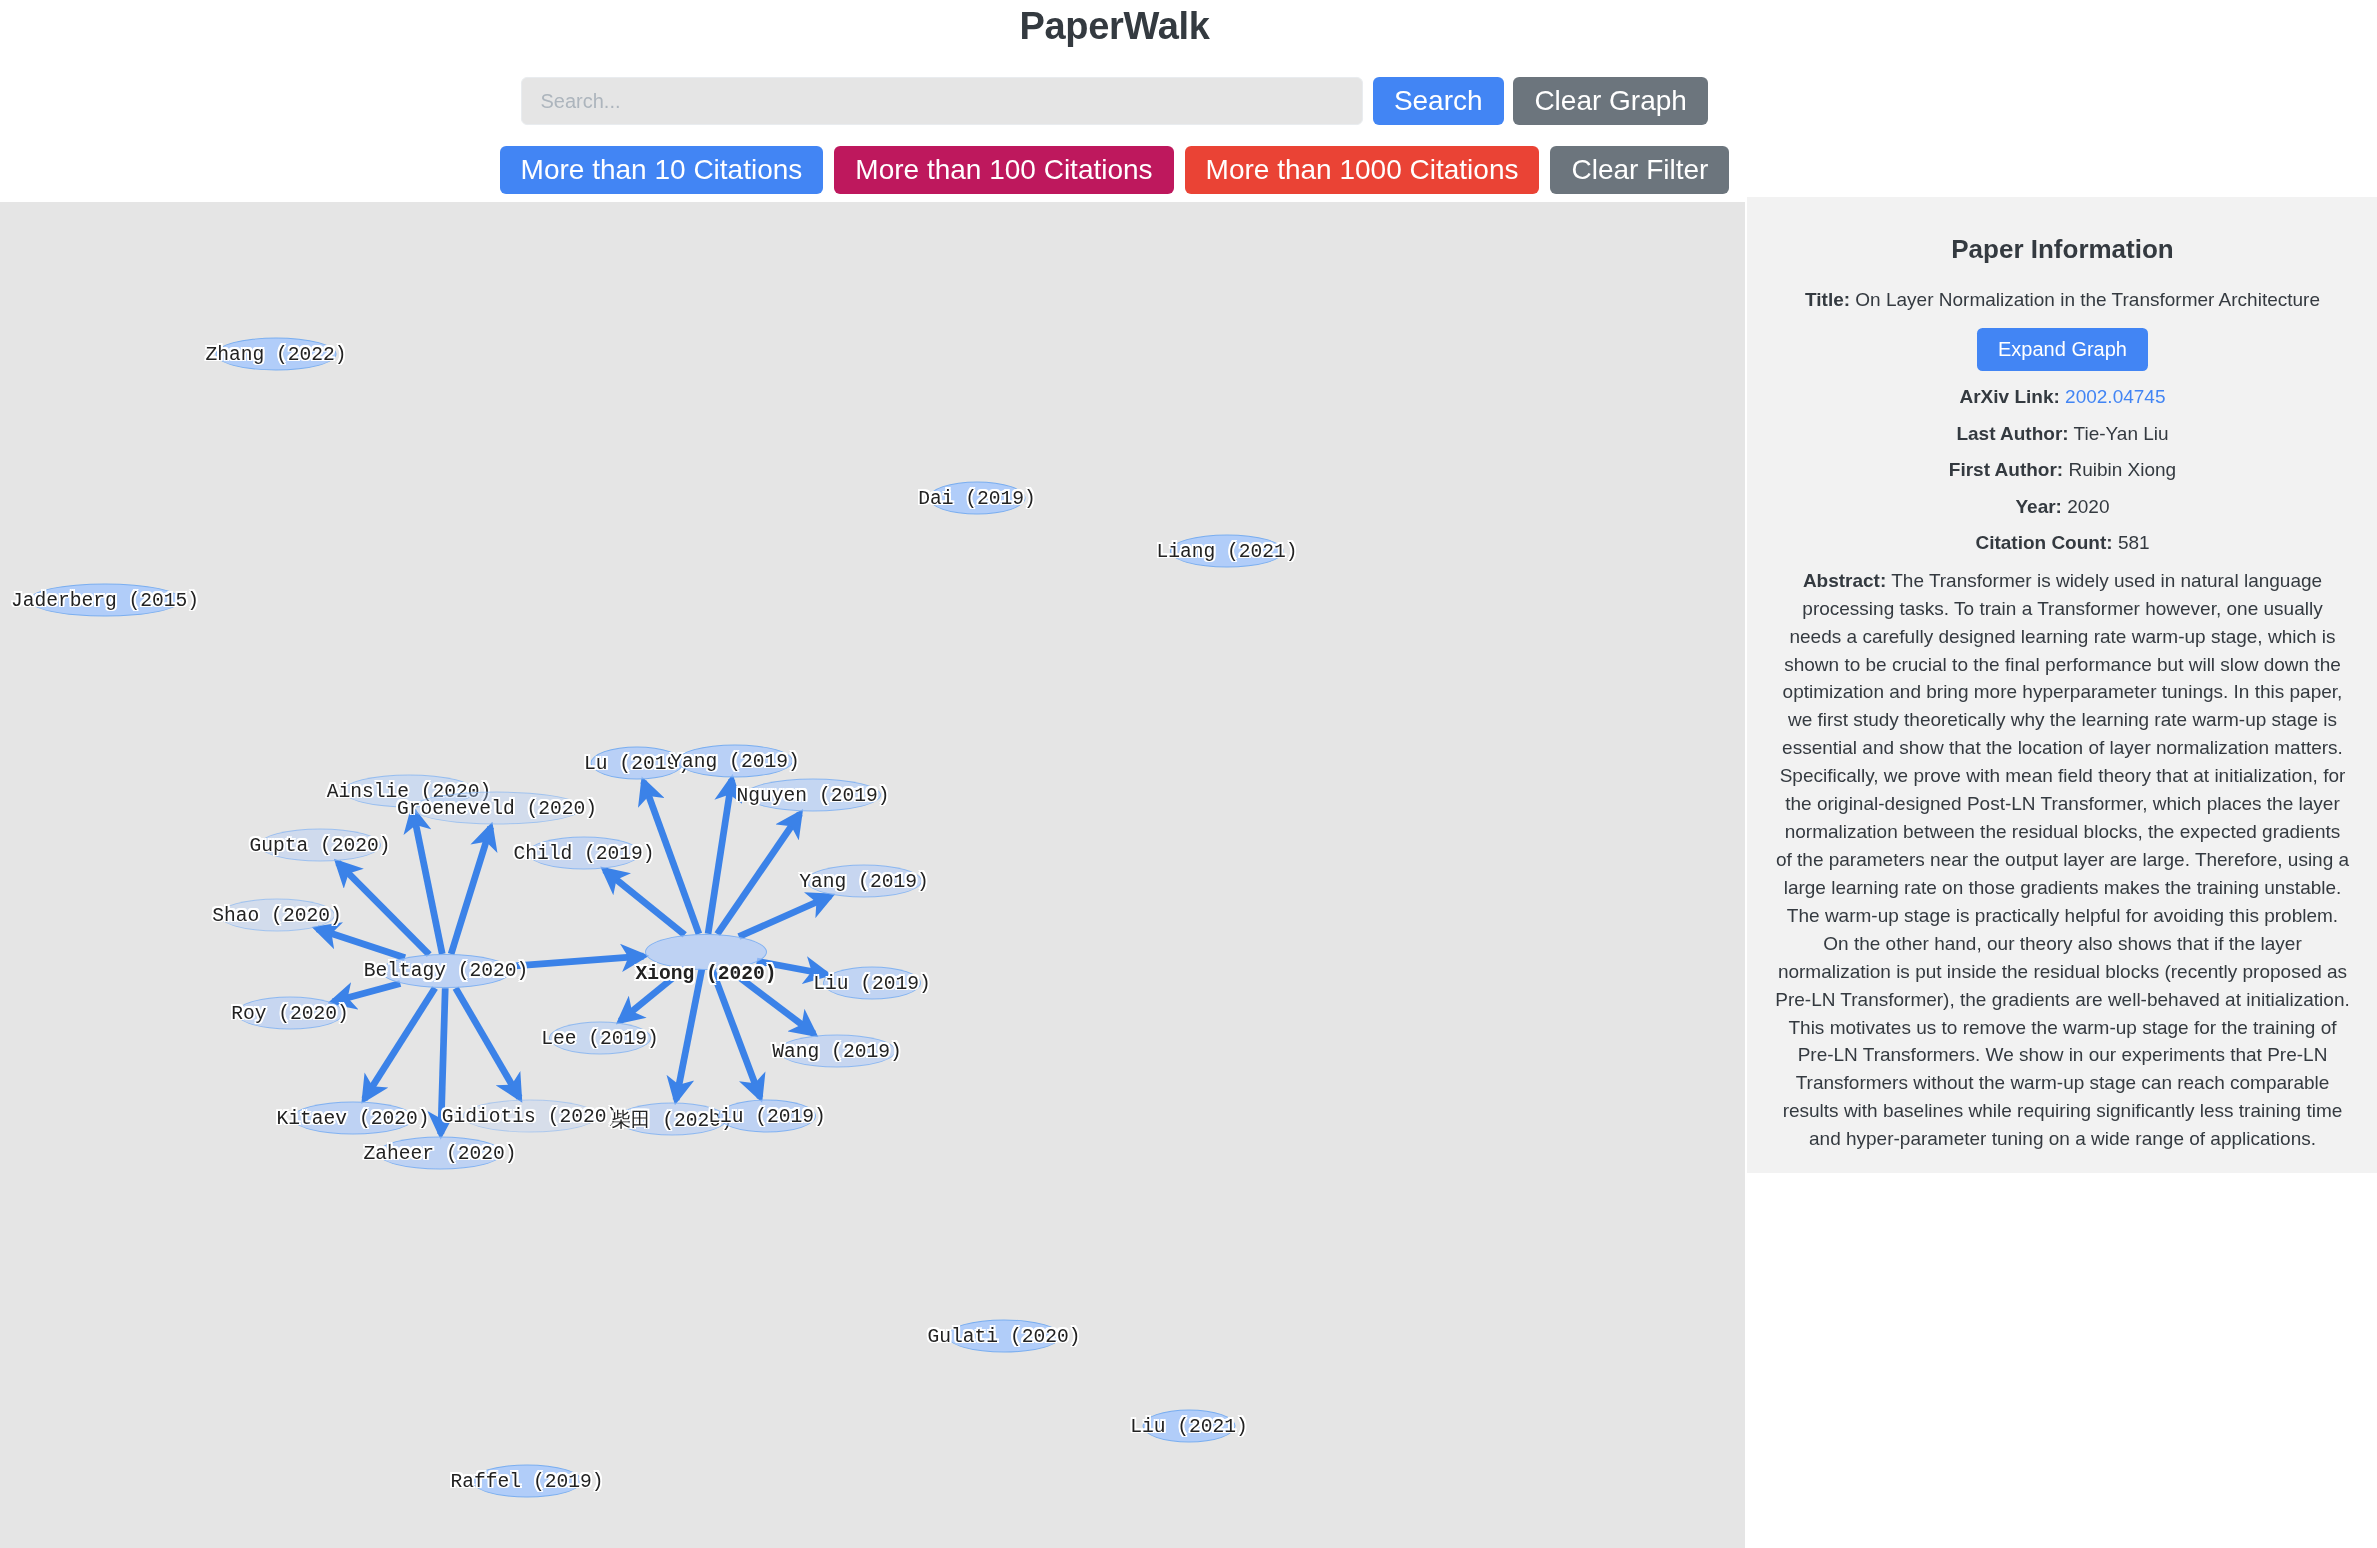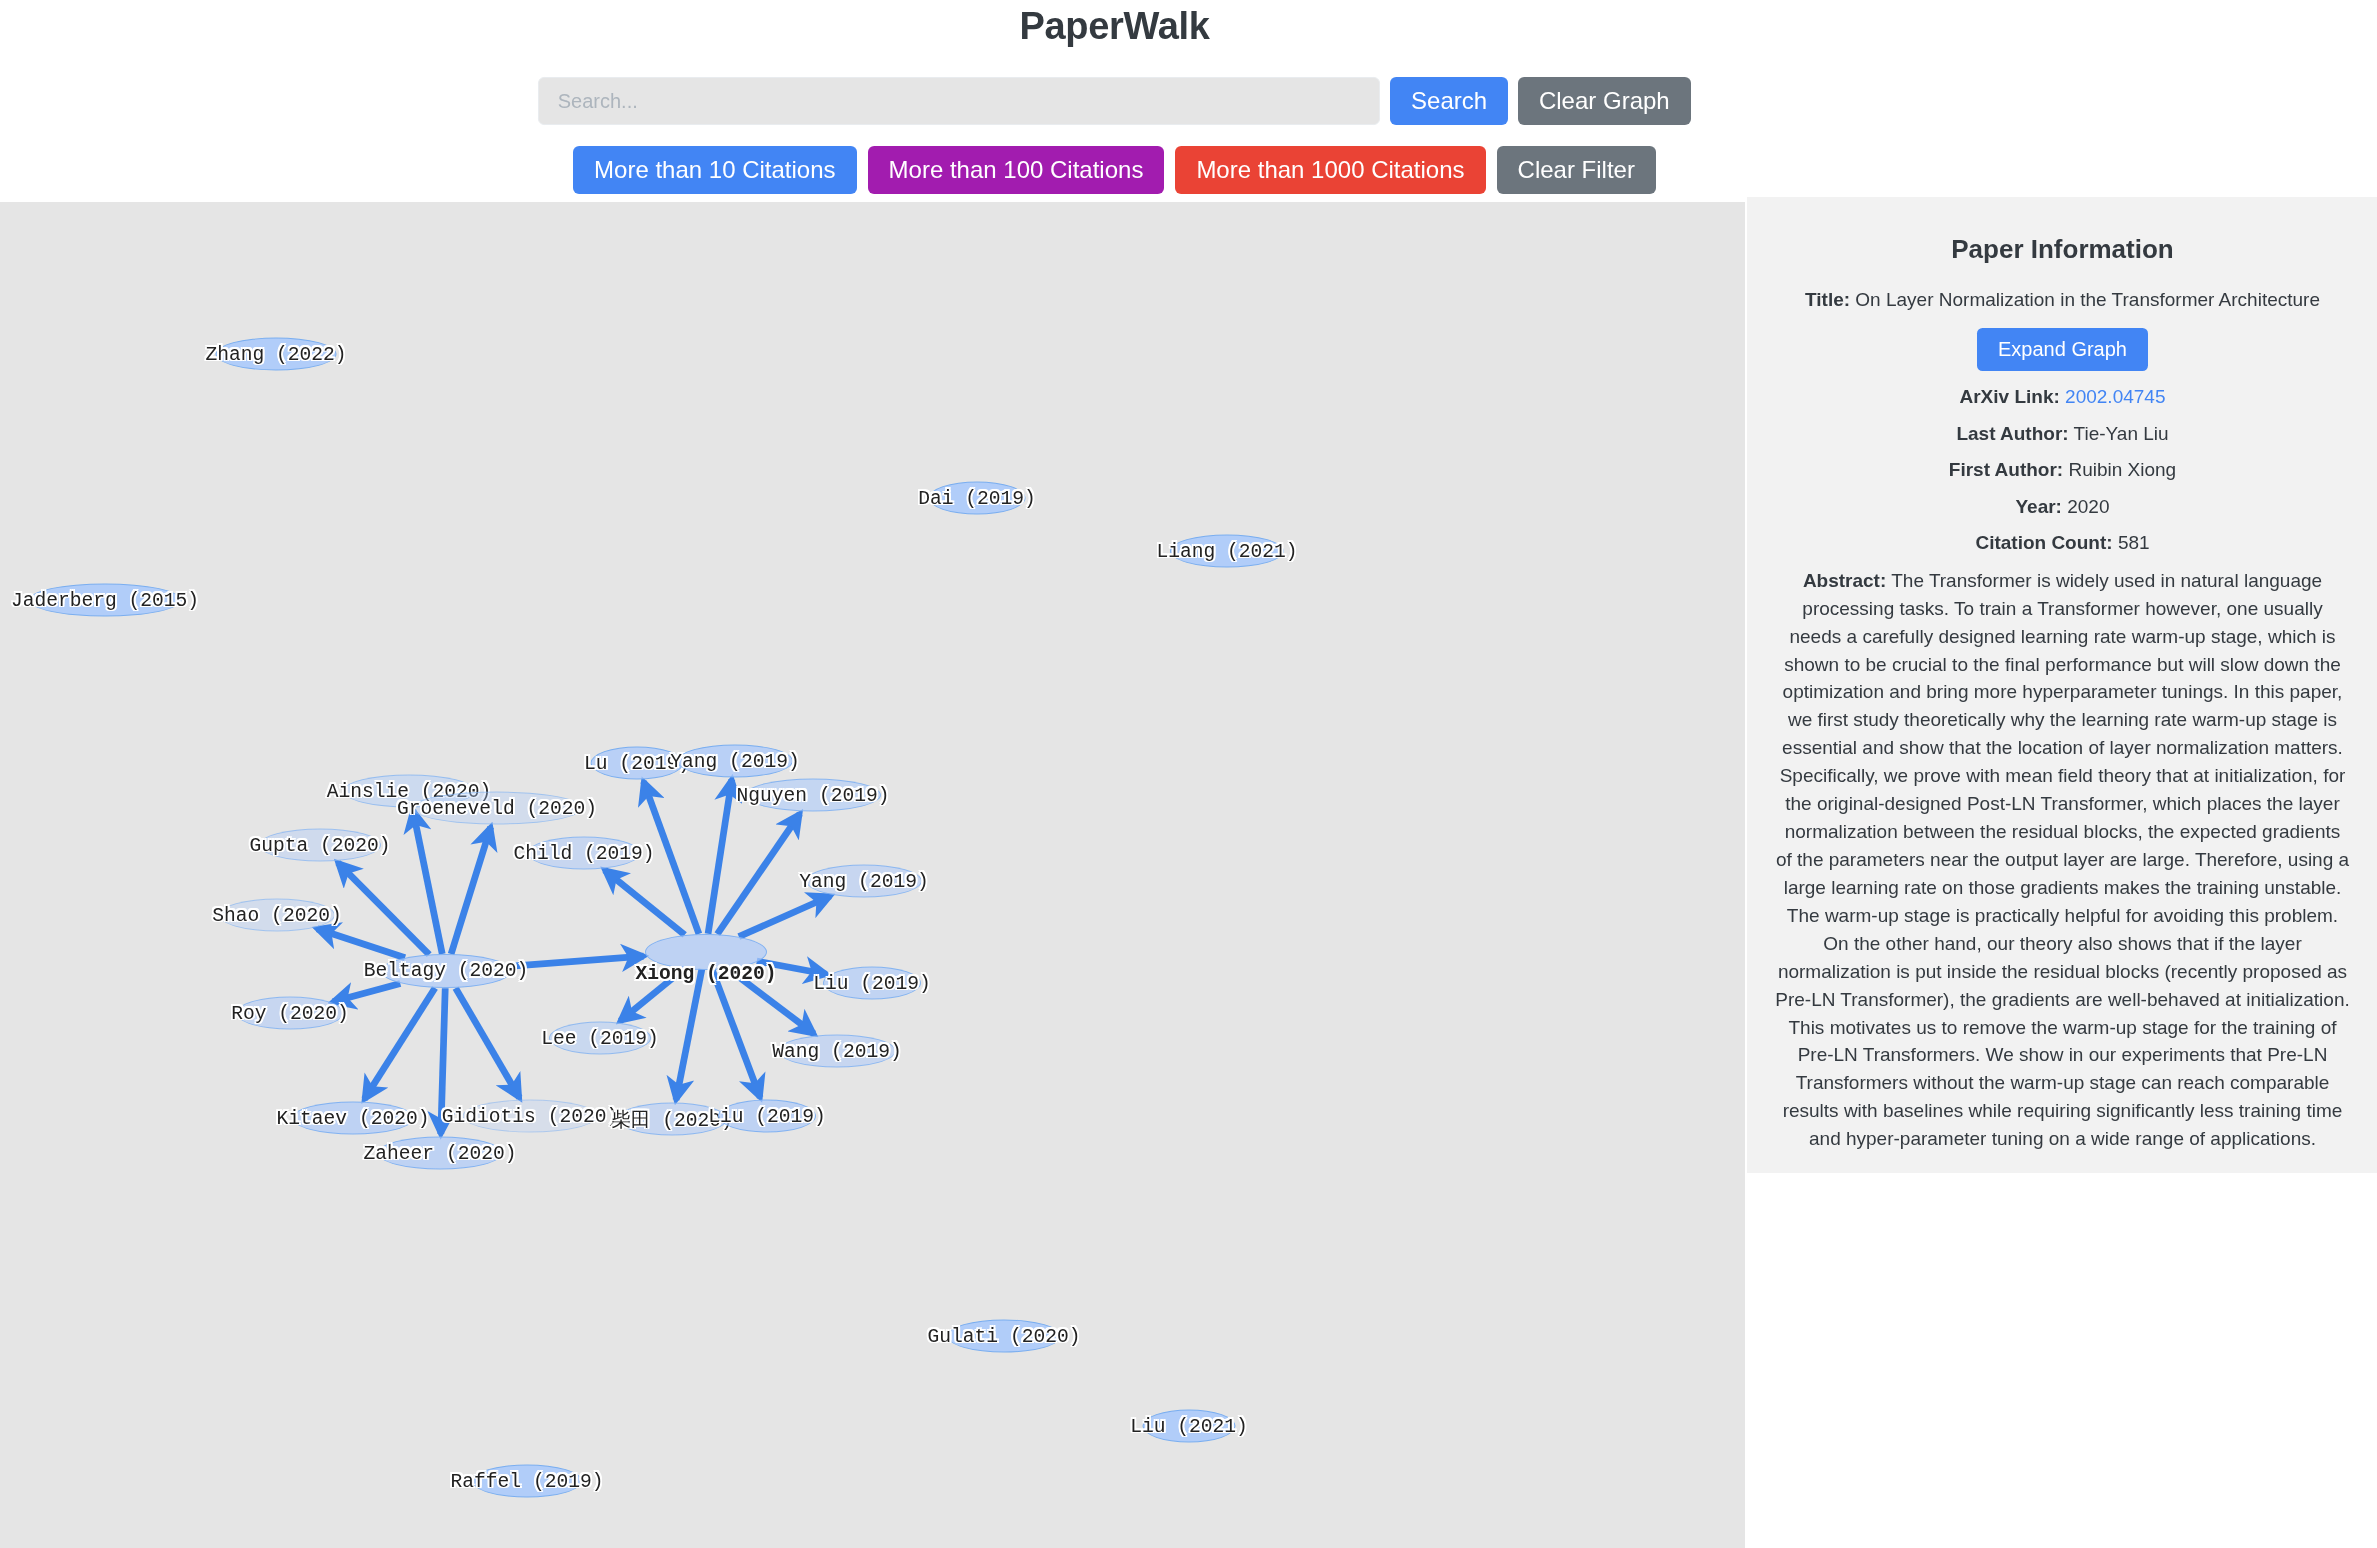--- a/index.html
+++ b/index.html
@@ -40,31 +40,31 @@
     padding: 0 18.4px;
     font-family: "Liberation Sans", sans-serif;
     outline: none;
   }
   .search-input::placeholder { color: #adb5bd; }
 
   .btn {
     border: none;
     border-radius: 6.1px;
     color: #ffffff;
-    font-size: 24px;
+    font-size: 28px;
     font-family: "Liberation Sans", sans-serif;
     cursor: pointer;
     padding: 0 21px;
     white-space: nowrap;
     line-height: 1;
     display: inline-flex; align-items: center; justify-content: center;
   }
   .btn-primary { background: #4285f4; }
   .btn-secondary { background: #6c757d; }
-  .btn-warning  { background: #a21caf; }
+  .btn-warning  { background: #be185d; }
   .btn-danger   { background: #ea4335; }
 
   .search-row .btn { height: 48px; }
 
   .filter-row {
     position: absolute;
     top: 146px; left: 0; width: 2229px;
     display: flex; justify-content: center; align-items: center; gap: 11px;
   }
   .filter-row .btn { height: 48px; }

